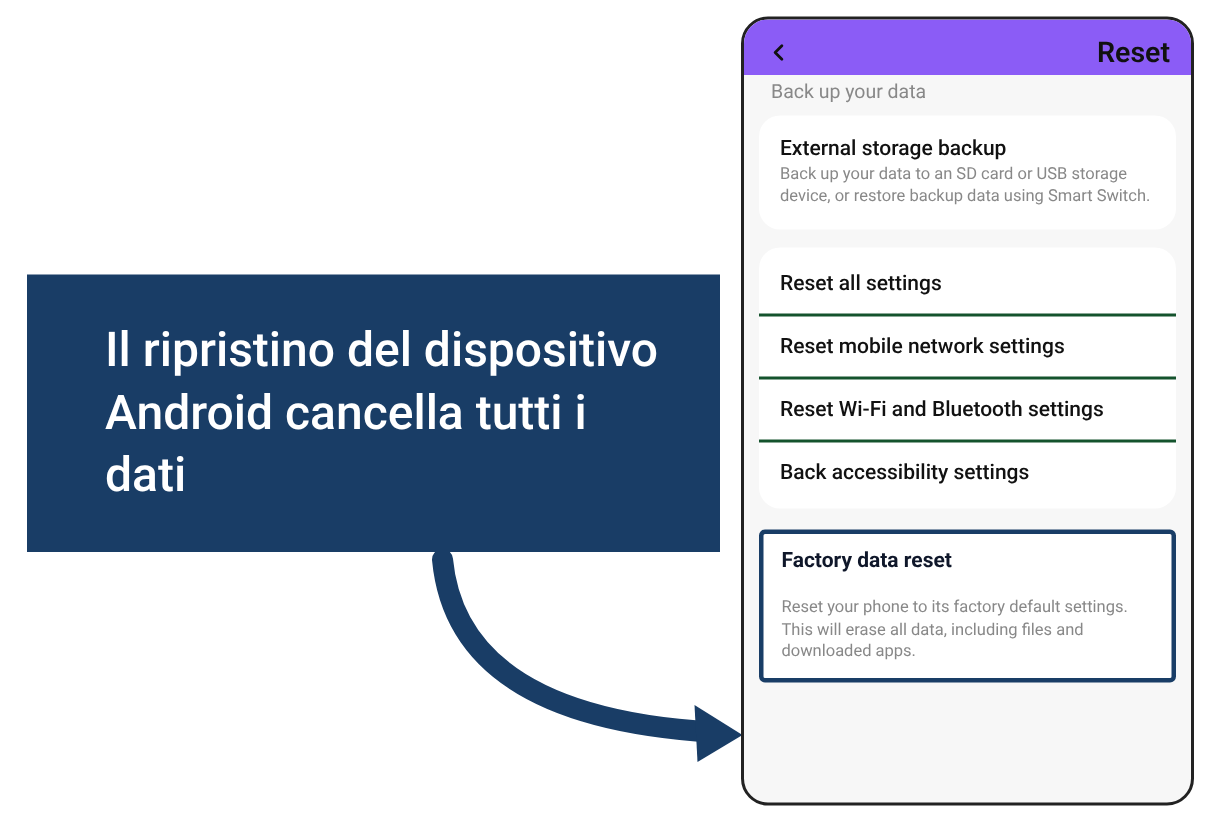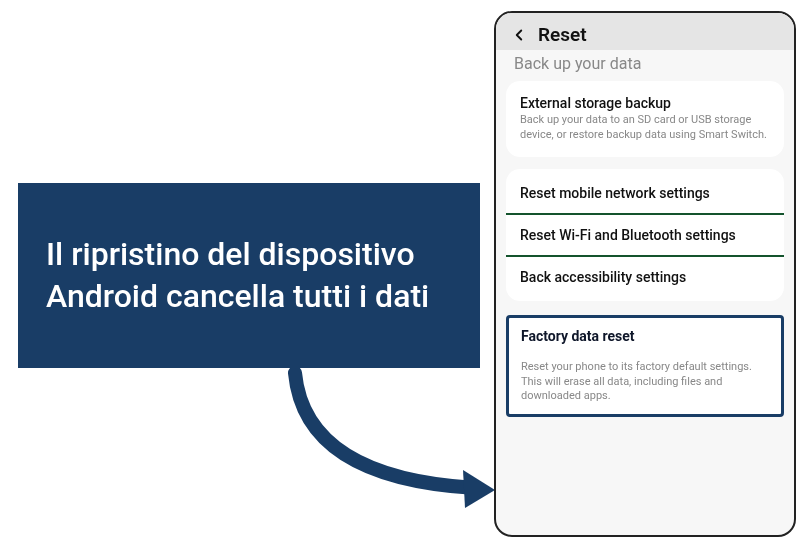--- a/index.html
+++ b/index.html
@@ -20,20 +20,21 @@
       background: #193d66;
       display: flex;
       align-items: center;
       padding: 24px 28px;
     }
     .callout-text {
       color: #ffffff;
       font-size: 32px;
       line-height: 1.3;
       font-weight: 500;
+      margin-left: 24px;
     }
     .arrow-svg {
       position: absolute;
       left: 285px;
       top: 368px;
       width: 220px;
       height: 150px;
       pointer-events: none;
     }
     .phone-frame {
@@ -45,37 +46,38 @@
       border: 2px solid #222;
       border-radius: 18px;
       background: #f7f7f7;
       overflow: hidden;
     }
     .phone-header {
       display: flex;
       align-items: center;
       gap: 10px;
       padding: 10px 14px 4px;
-      background: #e5e5e5;
+      background: #8b5cf6;
+      justify-content: space-between;
     }
     .back-icon svg { display: block; }
     .header-title {
       font-size: 19px;
       font-weight: 600;
       color: #111;
     }
     .intro-text {
       padding: 4px 18px 10px;
       font-size: 12px;
       color: #444;
       line-height: 1.45;
     }
     .section-label {
       padding: 4px 18px 8px;
-      font-size: 16px;
+      font-size: 13px;
       color: #888;
     }
     .card {
       background: #ffffff;
       margin: 0 10px;
       border-radius: 14px;
       padding: 4px 0;
     }
     .card + .card { margin-top: 12px; }
     .card .item {
@@ -147,20 +149,23 @@
 
   <div class="card">
     <div class="item">
       <div class="item-title">External storage backup</div>
       <div class="item-desc">Back up your data to an SD card or USB storage device, or restore backup data using Smart Switch.</div>
     </div>
   </div>
 
   <div class="card simple-list">
     <div class="item simple">
+      <div class="item-title">Reset all settings</div>
+    </div>
+    <div class="item simple">
       <div class="item-title">Reset mobile network settings</div>
     </div>
     <div class="item simple">
       <div class="item-title">Reset Wi-Fi and Bluetooth settings</div>
     </div>
     <div class="item simple">
       <div class="item-title">Back accessibility settings</div>
     </div>
   </div>
 

